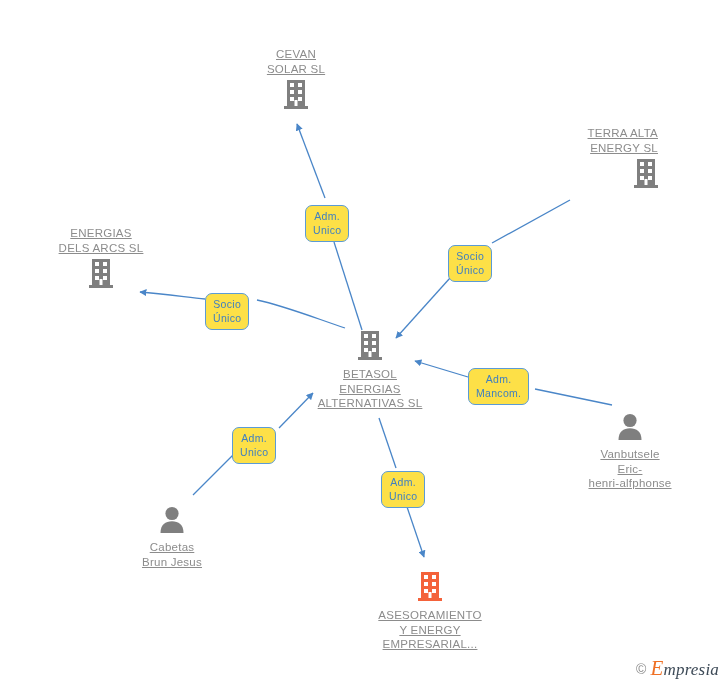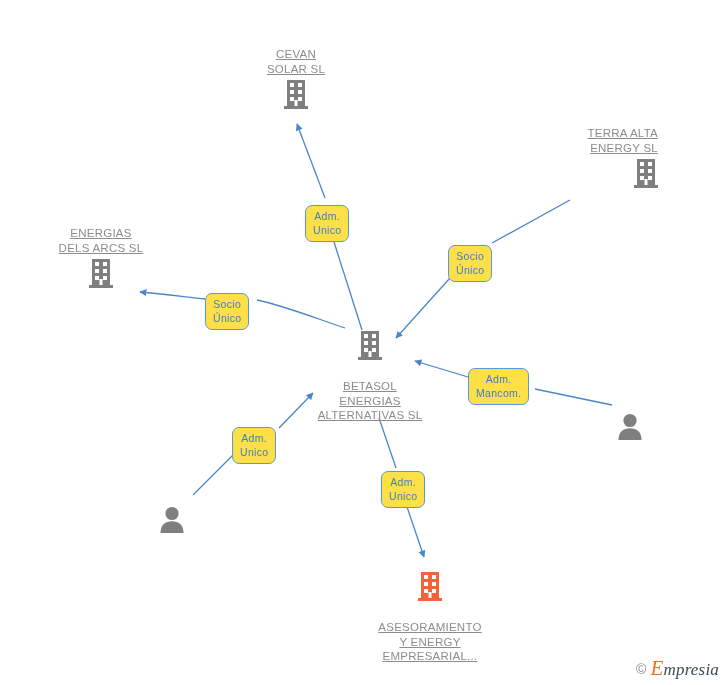--- a/index.html
+++ b/index.html
@@ -31,21 +31,21 @@
     font-size:11.5px;
     line-height:14.5px;
     color:#8a8a8a;
     letter-spacing:.25px;
     white-space:pre-line;
     text-decoration:underline;
   }
   .node.company .label{color:#8c8c8c;}
   .node.person  .label{color:#8c8c8c;}
   .node.label-above .label{margin-bottom:3px;}
-  .node.label-below .label{margin-top:16px;}
+  .node.label-below .label{margin-top:4px;}
 
   
   .edge-label{
     position:absolute;
     border:1.3px solid #5b9bd5;
     border-radius:7px;
     background:#fde047;
     color:#3f7fc1;
     font-size:10.5px;
     line-height:13.5px;
@@ -196,29 +196,34 @@
 ALTERNATIVAS SL</span>
 </div>
 
 <div class="node person label-below" style="left:630px;top:413px;">
   <span class="glyph">
     <svg width="26" height="27" viewBox="0 0 26 27" xmlns="http://www.w3.org/2000/svg">
       <circle cx="13" cy="7.5" r="6.6" fill="#7f7f7f"></circle>
       <path d="M 1.5 27 C 1.5 18.5 6.5 15.2 13 15.2 C 19.5 15.2 24.5 18.5 24.5 27 Z" fill="#7f7f7f"></path>
     </svg>
   </span>
+  <span class="label">Vanbutsele
+Eric-
+henri-alfphonse</span>
 </div>
 
 <div class="node person label-below" style="left:172px;top:506px;">
   <span class="glyph">
     <svg width="26" height="27" viewBox="0 0 26 27" xmlns="http://www.w3.org/2000/svg">
       <circle cx="13" cy="7.5" r="6.6" fill="#7f7f7f"></circle>
       <path d="M 1.5 27 C 1.5 18.5 6.5 15.2 13 15.2 C 19.5 15.2 24.5 18.5 24.5 27 Z" fill="#7f7f7f"></path>
     </svg>
   </span>
+  <span class="label">Cabetas
+Brun Jesus</span>
 </div>
 
 <div class="node company label-below" style="left:430px;top:571px;">
   <span class="glyph">
     <svg width="24" height="30" viewBox="0 0 24 30" xmlns="http://www.w3.org/2000/svg">
       <rect x="3" y="1" width="18" height="26" fill="#f4623a"></rect>
       <rect x="0" y="27" width="24" height="3" fill="#f4623a"></rect>
       <rect x="6" y="4" width="4" height="4" fill="#ffffff"></rect>
       <rect x="14" y="4" width="4" height="4" fill="#ffffff"></rect>
       <rect x="6" y="11" width="4" height="4" fill="#ffffff"></rect>

